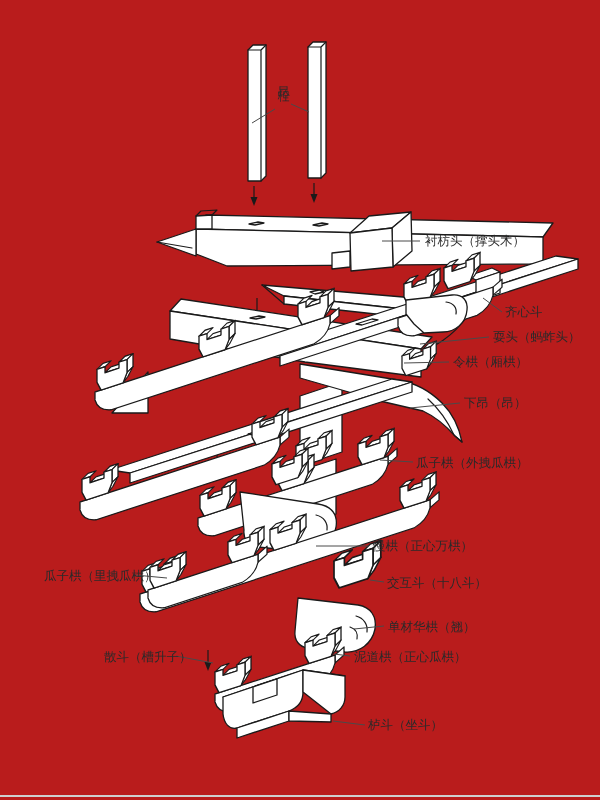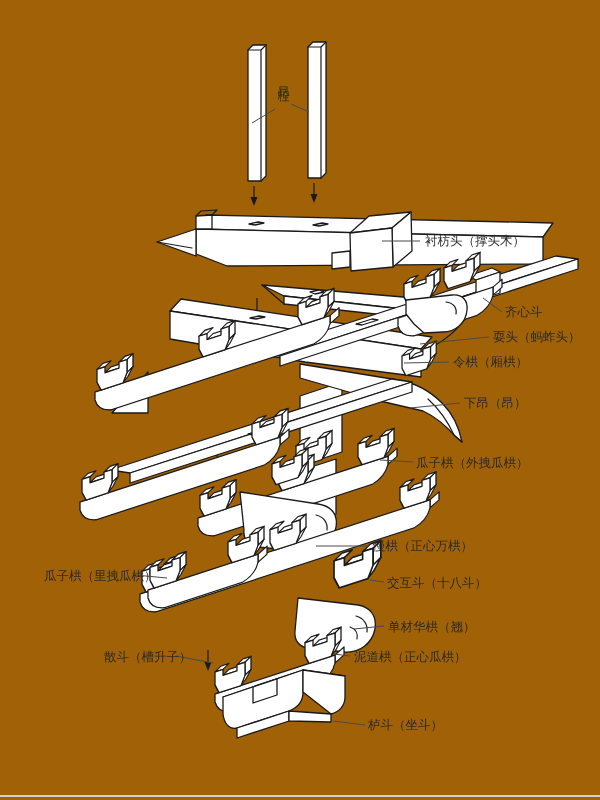--- a/index.html
+++ b/index.html
@@ -1,16 +1,16 @@
 <!DOCTYPE html>
 <html><head>
 <meta charset="utf-8">
 <style>
   html,body{margin:0;padding:0;background:#ffffff;}
-  .stage{position:relative;width:600px;height:800px;background:#a16207;overflow:hidden;}
+  .stage{position:relative;width:600px;height:800px;background:#b91c1c;overflow:hidden;}
   svg{display:block;}
   .p{fill:#ffffff;stroke:#1a1a1a;stroke-width:1.3;stroke-linejoin:round;stroke-linecap:round;}
   .ln{fill:none;stroke:#1a1a1a;stroke-width:1.2;stroke-linejoin:round;stroke-linecap:round;}
   .leader{fill:none;stroke:#4a4a4a;stroke-width:1;}
   .arrow-line{stroke:#1a1a1a;stroke-width:1.2;}
   .arrow-head{fill:#1a1a1a;stroke:none;}
   .lbl{font-family:"Liberation Sans","DejaVu Sans",sans-serif;font-size:12.5px;fill:#2a2a2a;}
   .vtext{writing-mode:vertical-rl;text-orientation:upright;letter-spacing:3px;}
 </style>
 </head>

